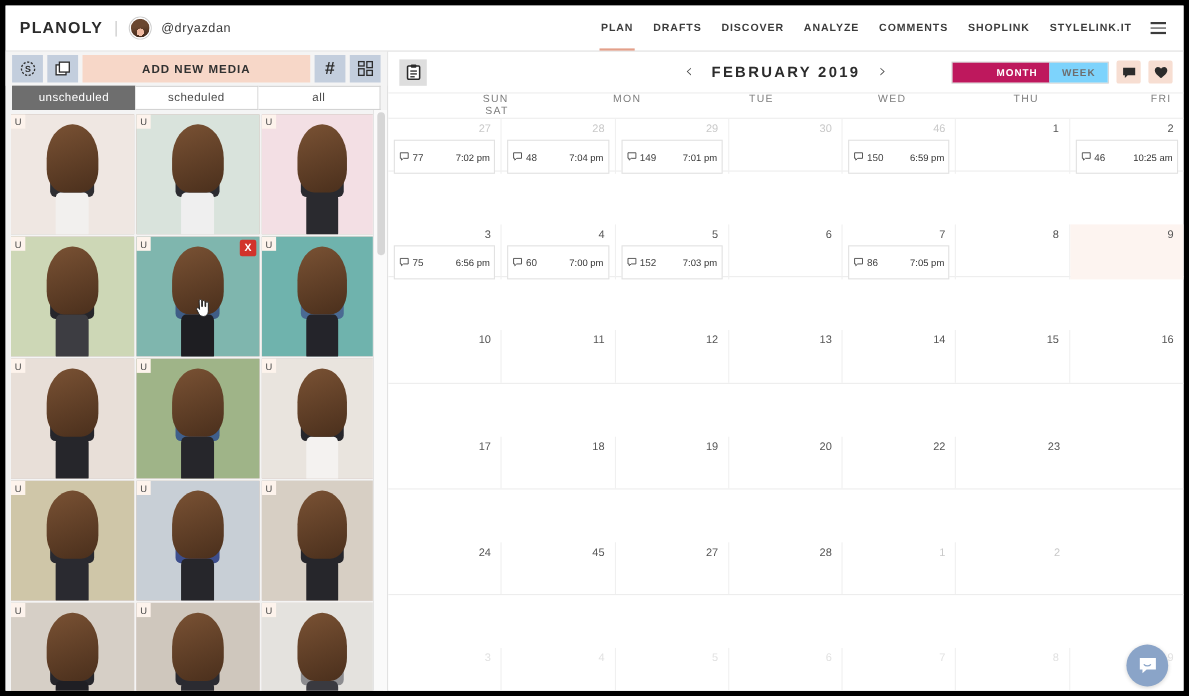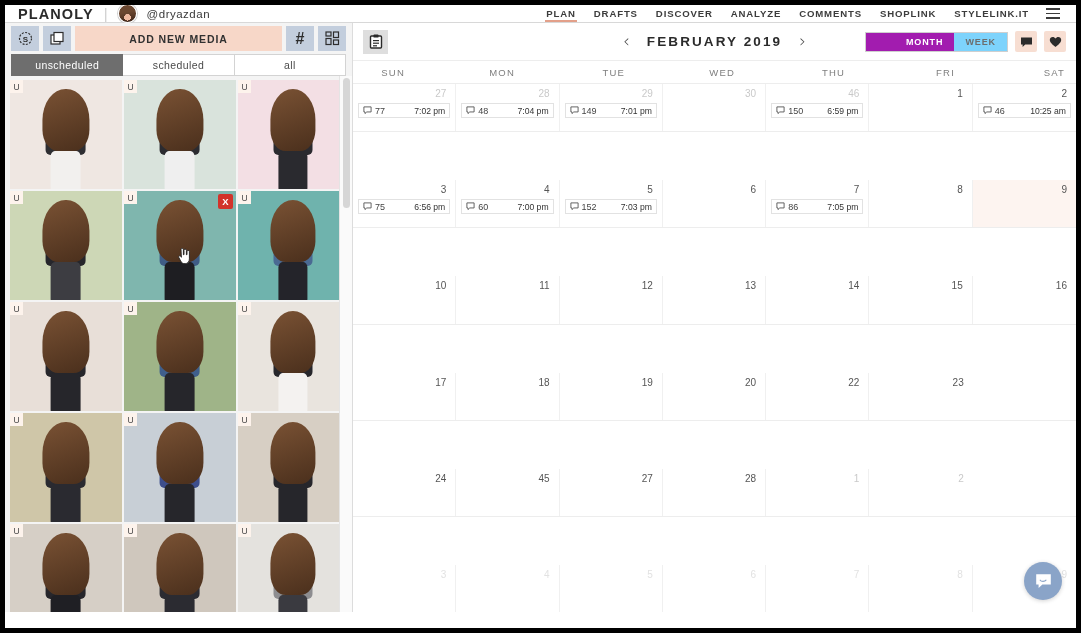--- a/index.html
+++ b/index.html
@@ -12,21 +12,21 @@
   #app {
     position: absolute;
     left: 5px; top: 5px;
     width: 1071px; height: 623px;
     background: #ffffff;
     overflow: hidden;
   }
 
   
   .topbar {
-    height: 18px;
+    height: 42px;
     display: flex;
     align-items: center;
     background: #ffffff;
     border-bottom: 1px solid #d8d8d8;
     position: relative;
   }
   .brand {
     display: flex; align-items: center;
     padding-left: 13px;
     gap: 10px;
@@ -299,34 +299,33 @@
     border: 1px solid #cfcfcf;
     height: 20px;
   }
   .mw {
     padding: 0 11px;
     display: flex; align-items: center;
     font-size: 9px; font-weight: bold; letter-spacing: 0.9px;
     background: #7dd3fc; color: #6d6d6d;
     cursor: pointer;
   }
-  .mw.active { background: #a21caf; color: #fff; padding-left: 40px; }
+  .mw.active { background: #be185d; color: #fff; padding-left: 40px; }
   .round-btn {
     width: 22px; height: 21px;
     background: #f7ded2;
     display: flex; align-items: center; justify-content: center;
     cursor: pointer;
     border-radius: 2px;
   }
 
   .dow-row {
     display: grid;
-    grid-template-columns: repeat(7, 1fr);
+    grid-template-columns: repeat(6, 1fr);
     height: 22px;
-    gap: 47px;
   }
   .dow {
     font-size: 9.5px;
     color: #7e7e7e;
     letter-spacing: 1.2px;
     text-align: right;
     padding-right: 11px;
     display: flex; align-items: center; justify-content: flex-end;
   }
 
@@ -357,21 +356,21 @@
     text-align: right;
     font-size: 10px;
     color: #555;
     padding-right: 4px;
     line-height: 1.3;
   }
   .daycell.other .daynum { color: #c9c9c9; }
   .daycell.faint .daynum { color: #e2e2e2; }
   .event {
     margin-top: 3px;
-    height: 15px;
+    height: 31px;
     border: 1px solid #e2e2e2;
     background: #fff;
     display: flex; align-items: center;
     padding: 0 4px;
     font-size: 9px;
     color: #444;
     cursor: pointer;
   }
   .event .cnt { display: flex; align-items: center; gap: 3px; }
   .event .tm { margin-left: auto; font-size: 8.6px; color: #333; }

